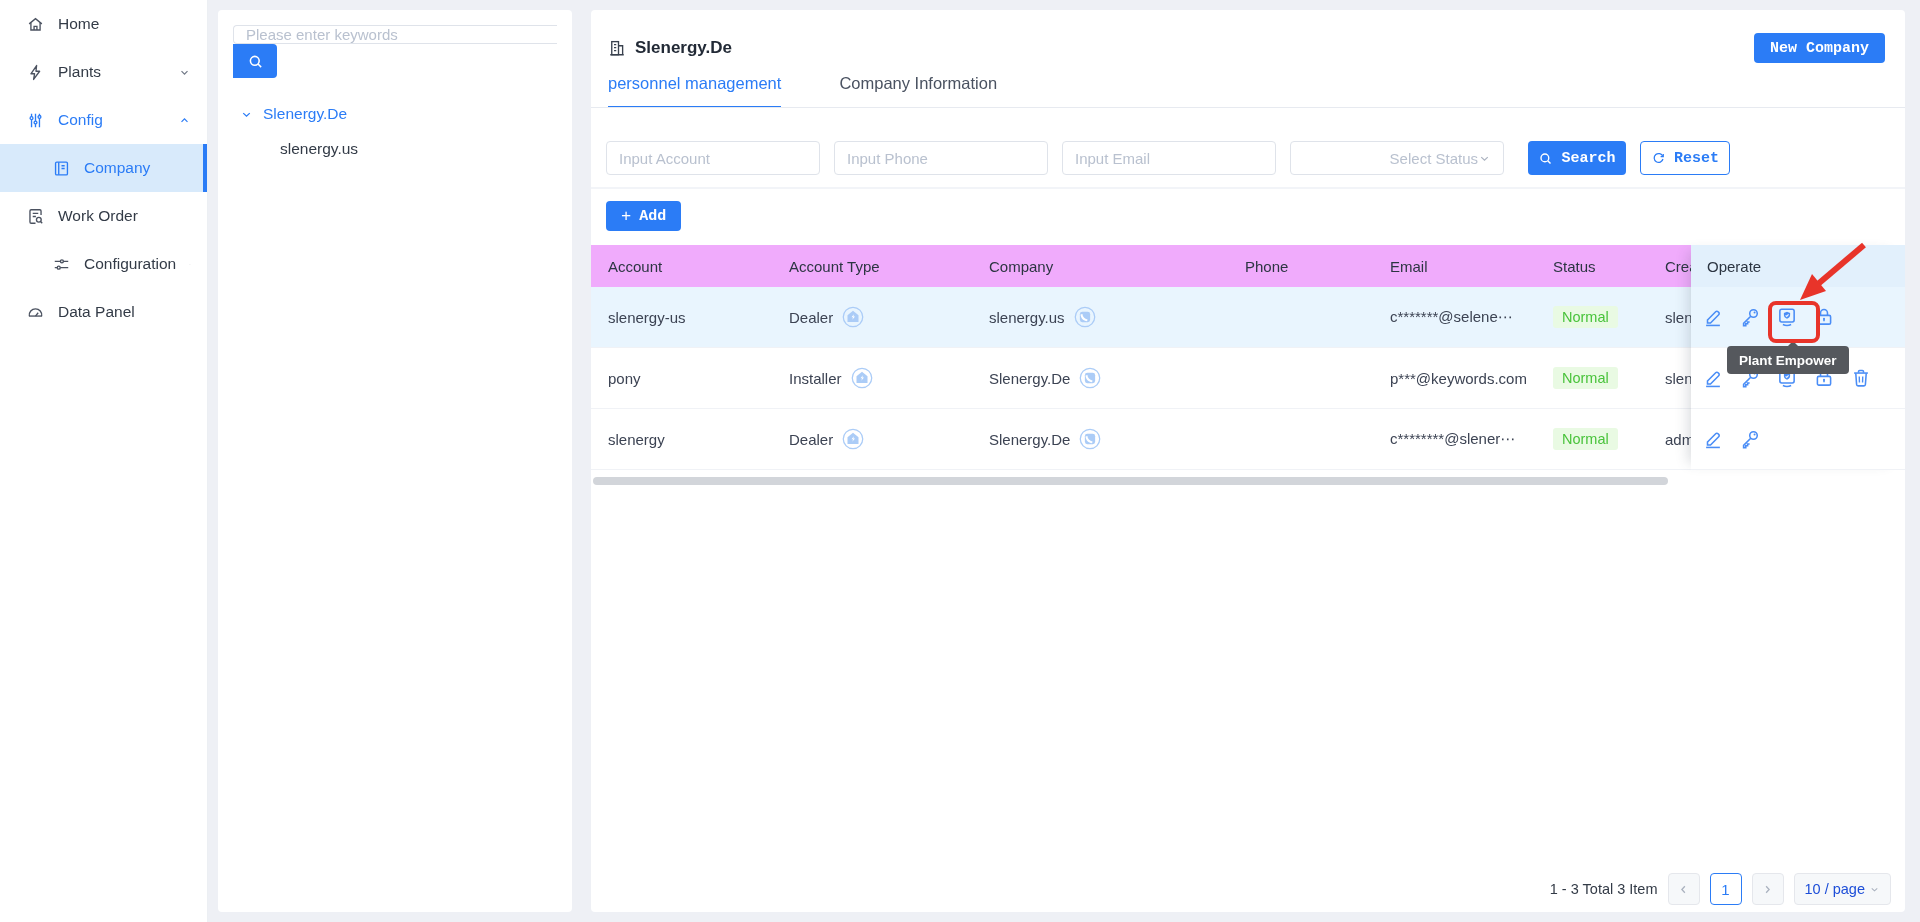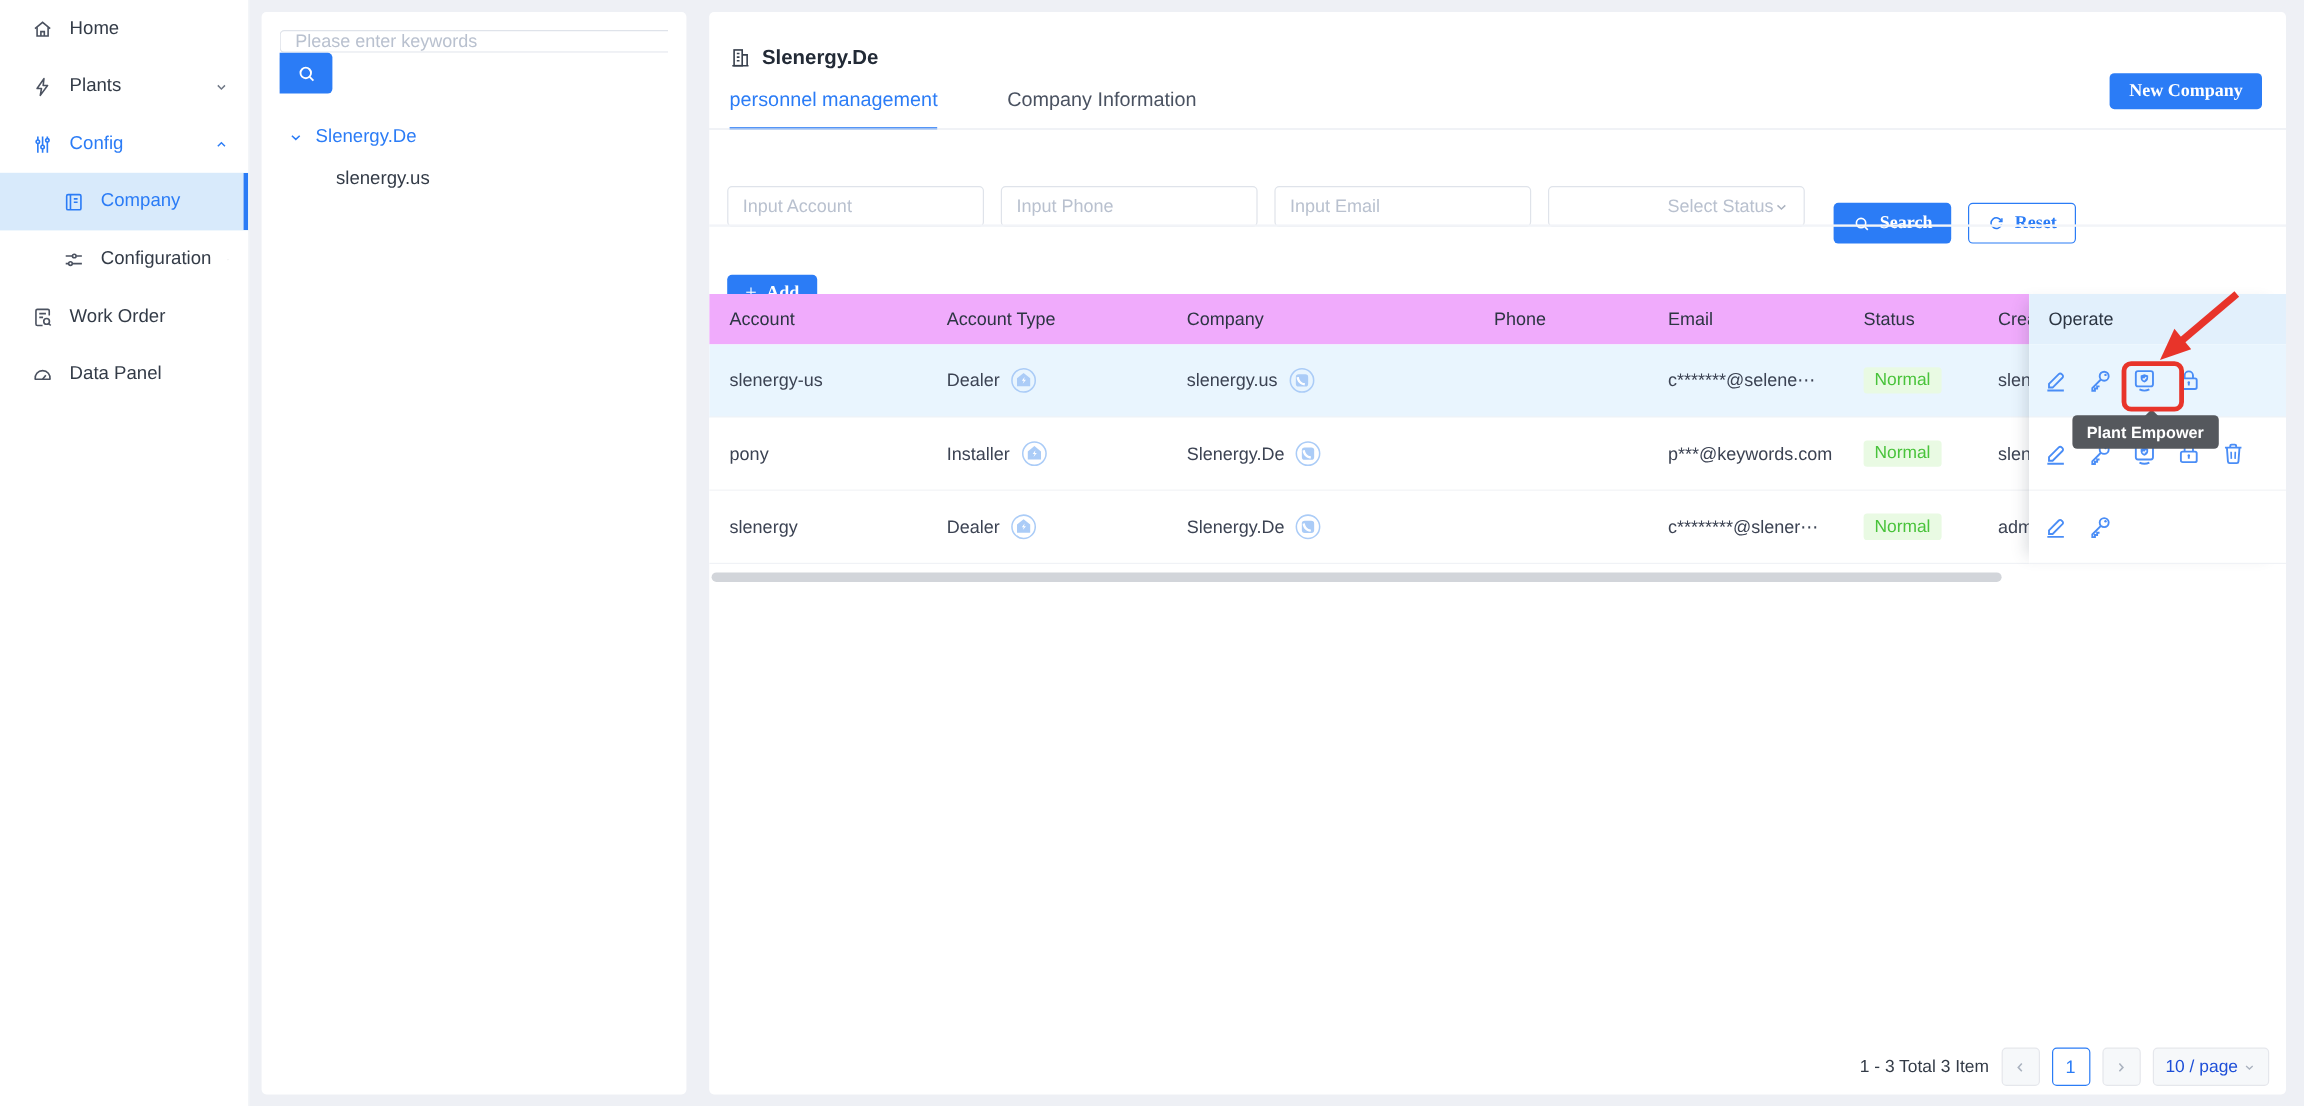--- a/index.html
+++ b/index.html
@@ -41,21 +41,21 @@
   .tree-child { margin:17px 0 0 62px; font-size:15.5px; color:#333b47; cursor:pointer; }
 
   
   .main-card { position:absolute; left:591px; top:10px; width:1314px; height:902px;
     background:#fff; border-radius:4px; }
   .mc-title { position:absolute; left:17px; top:28px; display:flex; align-items:center;
     gap:9px; font-size:17px; font-weight:600; color:#222a36; }
   .mc-title .b-ico { width:18px; height:18px; color:#39414e; display:flex; }
   .mc-title .b-ico svg { width:100%; height:100%; }
   .btn { display:inline-flex; align-items:center; justify-content:center; gap:8px;
-    border:none; border-radius:4px; cursor:pointer; font-family:Liberation Serif, serif;margin-top:28px; }
+    border:none; border-radius:4px; cursor:pointer; font-family:Liberation Mono, monospace; }
   .btn-primary { background:var(--accent,#2b7cf6); color:#fff; font-size:15px; font-weight:600; }
   .new-company-btn { position:absolute; right:20px; top:23px; height:30px; padding:0 16px; }
   .tabs { position:absolute; left:17px; top:64px; display:flex; gap:58px; }
   .tab { font-size:16.5px; padding-bottom:13px; cursor:pointer; color:#4a5261; }
   .tab.active { color:var(--accent,#2b7cf6); border-bottom:2.5px solid var(--accent,#2b7cf6); }
   .tabs-divider { position:absolute; left:0; right:0; top:97px; height:1px; background:#e7eaf0; }
 
   .filters { position:absolute; left:15px; top:131px; display:flex; align-items:center; }
   .f-input { width:214px; height:34px; border:1px solid #dfe3ea; border-radius:4px;
     padding:0 12px; font-size:15px; color:#ec4899; outline:none; margin-right:14px;
@@ -173,45 +173,45 @@
   </div>
   <div class="sb-item sub selected">
     <span class="sb-ico">
         <svg viewBox="0 0 24 24" fill="none" stroke="currentColor" stroke-width="1.7">
           <rect x="4.5" y="4" width="15" height="16" rx="1.5"></rect>
           <path d="M8.5 4v16M12 8.5h4M12 12h4"></path>
         </svg>
       </span>
     <span>Company</span>
   </div>
-  <div class="sb-item sub">
-    <span class="sb-ico">
-        <svg viewBox="0 0 24 24" fill="none" stroke="currentColor" stroke-width="1.7">
-          <path d="M3.5 8h7M14.5 8h6M3.5 16h3M10.5 16h10"></path>
-          <circle cx="12.5" cy="8" r="1.9"></circle>
-          <circle cx="8.5" cy="16" r="1.9"></circle>
-        </svg>
-      </span>
-    <span>Configuration</span>
-    <span class="chev">
-        <svg viewBox="0 0 24 24" fill="none" stroke="currentColor" stroke-width="2.2">
-          <path d="M6.5 9.5 12 15l5.5-5.5"></path>
-        </svg>
-      </span>
-  </div>
   <div class="sb-item">
     <span class="sb-ico">
         <svg viewBox="0 0 24 24" fill="none" stroke="currentColor" stroke-width="1.7">
           <path d="M19 10V5a1.5 1.5 0 0 0-1.5-1.5h-11A1.5 1.5 0 0 0 5 5v14a1.5 1.5 0 0 0 1.5 1.5H12"></path>
           <path d="M8.5 8h7M8.5 12h4"></path>
           <circle cx="16.2" cy="16.2" r="3"></circle>
           <path d="M18.4 18.4l2.1 2.1"></path>
         </svg>
       </span>
     <span>Work Order</span>
+  </div>
+  <div class="sb-item sub">
+    <span class="sb-ico">
+        <svg viewBox="0 0 24 24" fill="none" stroke="currentColor" stroke-width="1.7">
+          <path d="M3.5 8h7M14.5 8h6M3.5 16h3M10.5 16h10"></path>
+          <circle cx="12.5" cy="8" r="1.9"></circle>
+          <circle cx="8.5" cy="16" r="1.9"></circle>
+        </svg>
+      </span>
+    <span>Configuration</span>
+    <span class="chev">
+        <svg viewBox="0 0 24 24" fill="none" stroke="currentColor" stroke-width="2.2">
+          <path d="M6.5 9.5 12 15l5.5-5.5"></path>
+        </svg>
+      </span>
   </div>
   <div class="sb-item">
     <span class="sb-ico">
         <svg viewBox="0 0 24 24" fill="none" stroke="currentColor" stroke-width="1.7">
           <path d="M4.2 16.5a7.9 7.9 0 1 1 15.6 0"></path>
           <path d="M12 16.5l3.4-4.2"></path>
           <path d="M3.8 16.5h16.4"></path>
         </svg>
       </span>
     <span>Data Panel</span>

